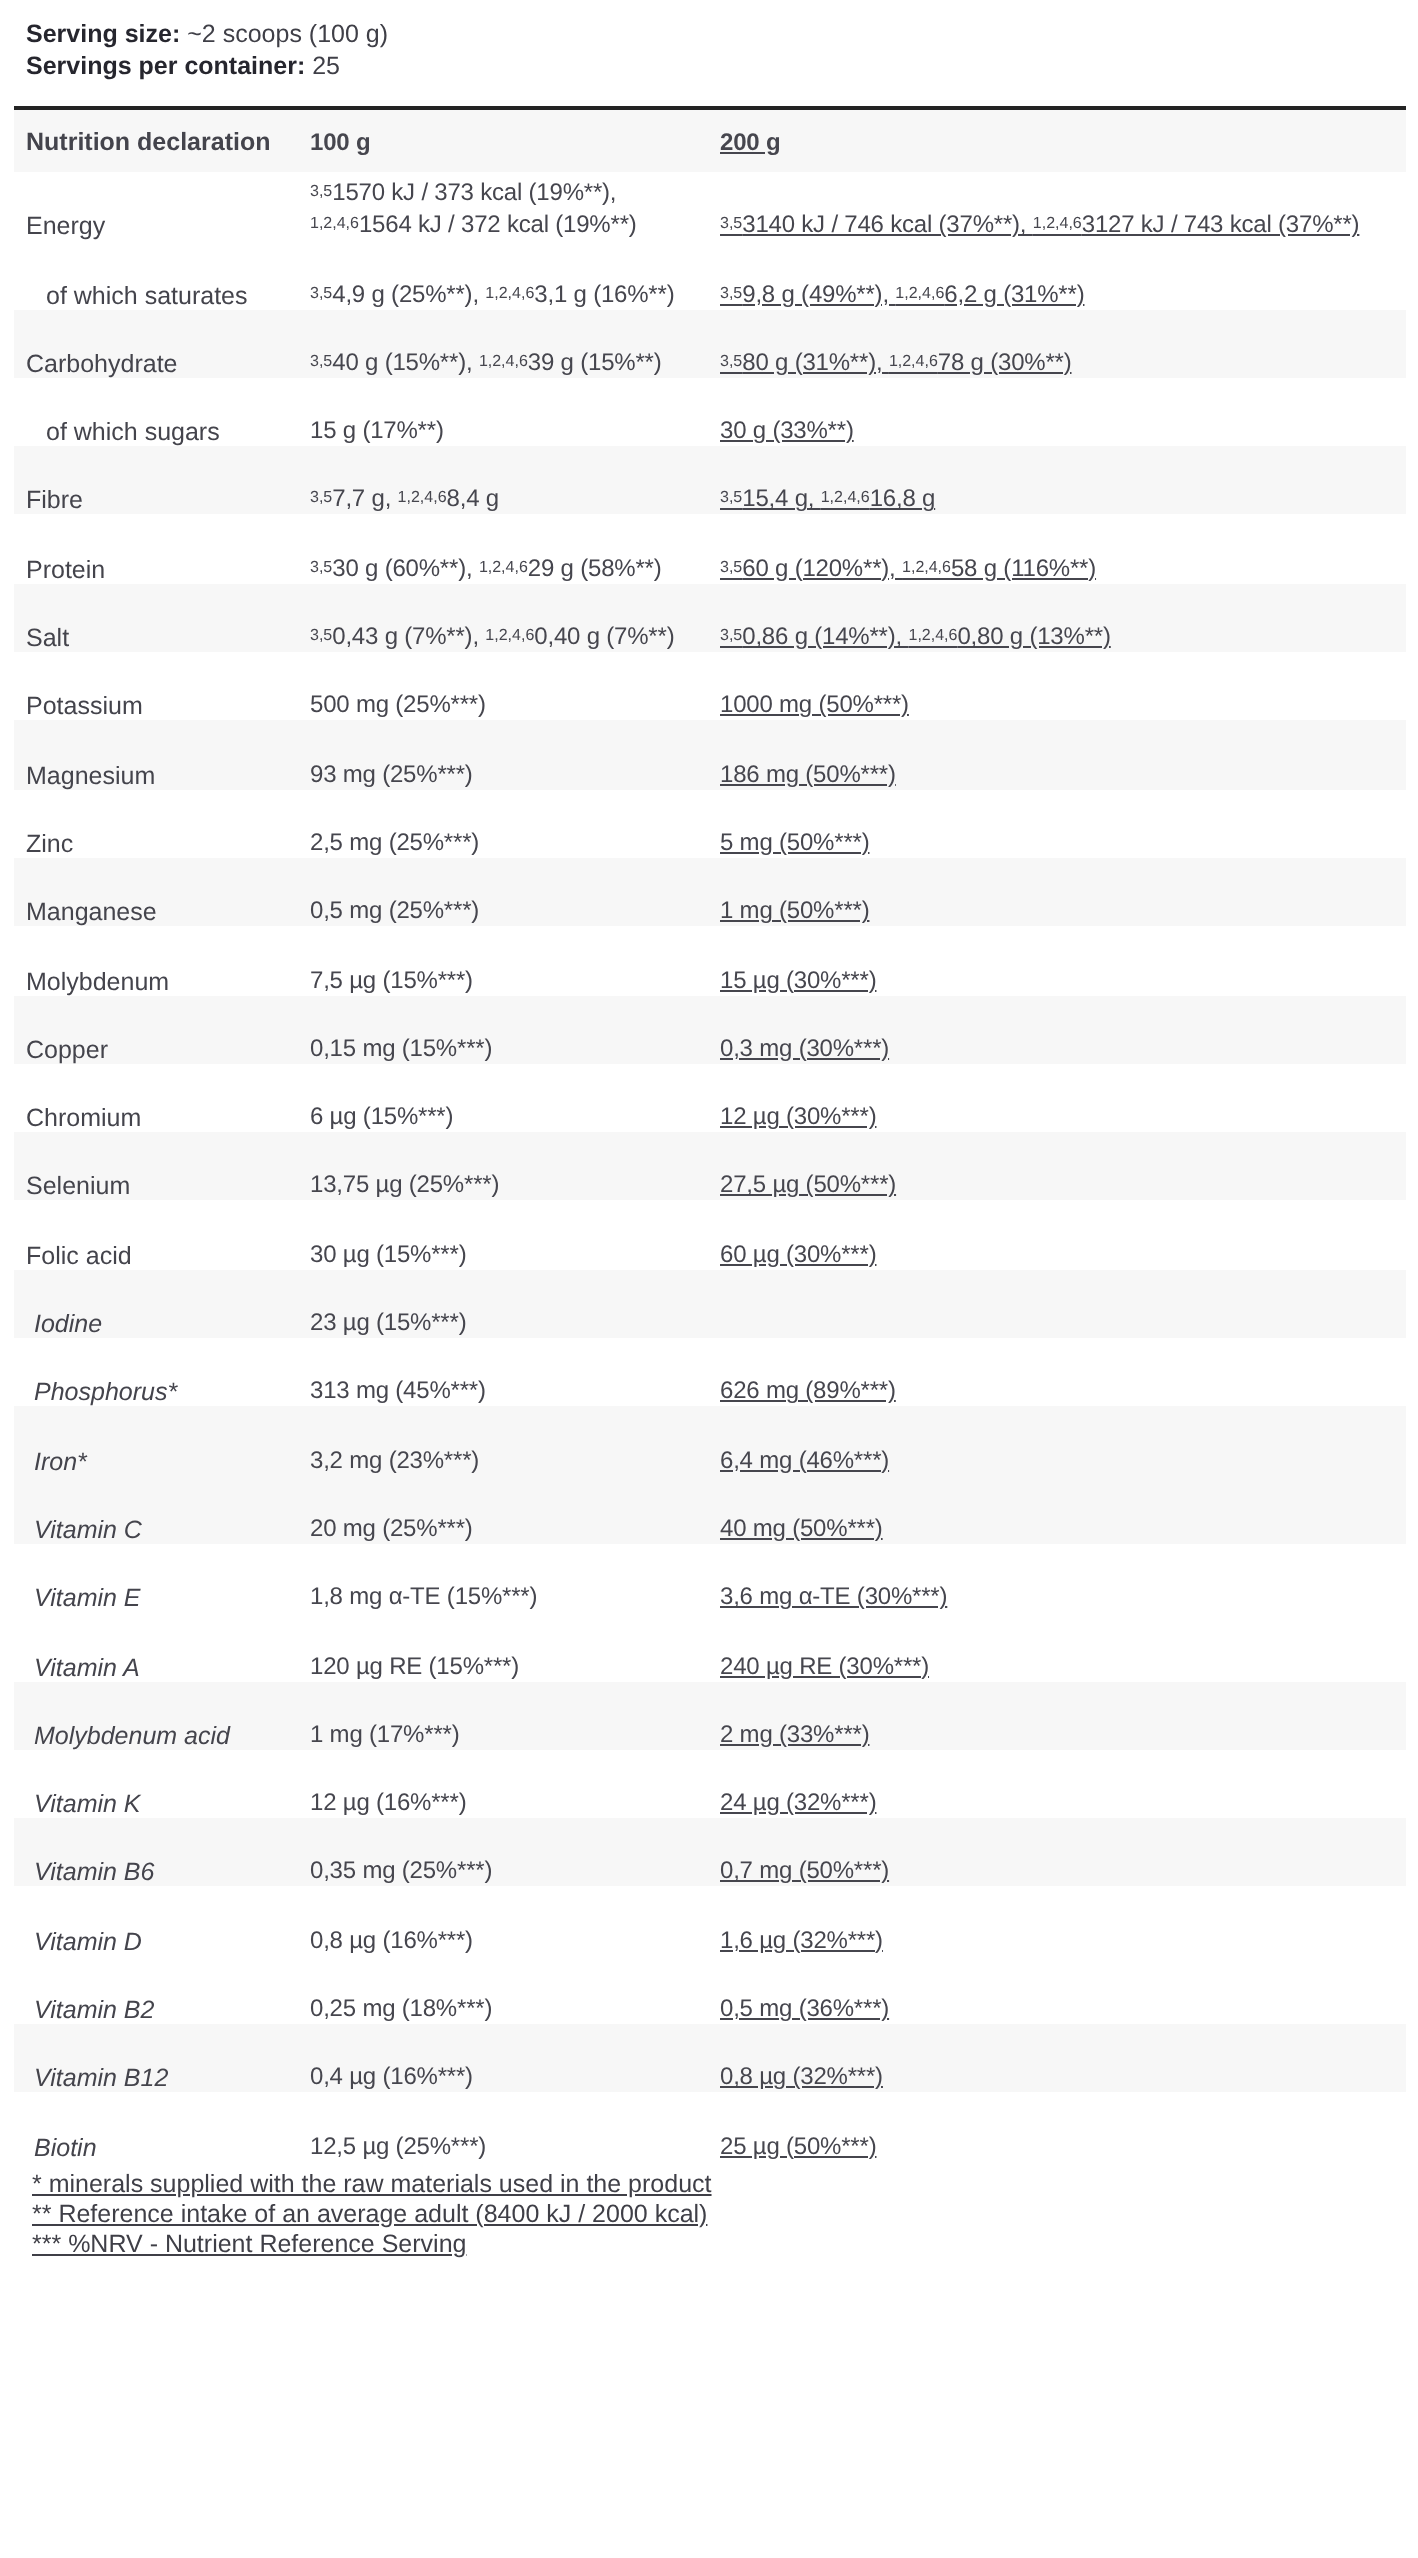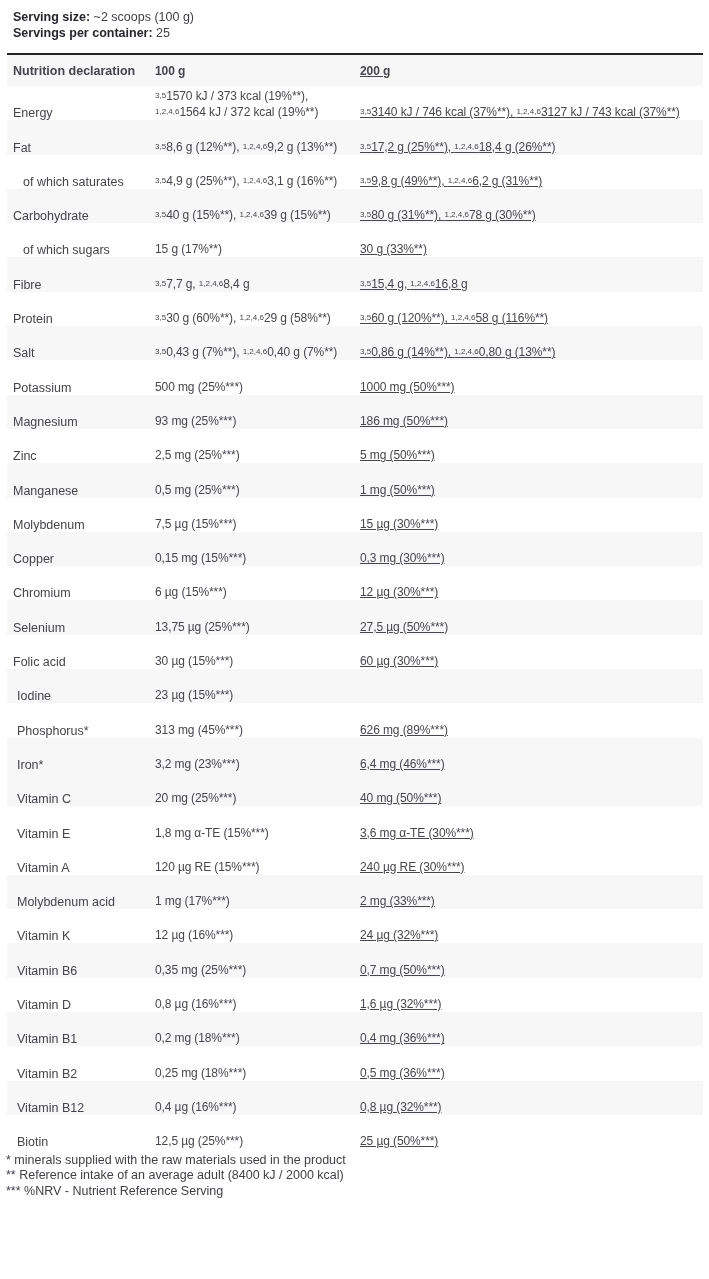--- a/index.html
+++ b/index.html
@@ -10,29 +10,29 @@
   .serving { margin-left:13px; font-size:12.5px; line-height:15.5px; color:#3f3f47; }
   .serving .b { font-weight:bold; color:#26262e; }
 
   
   .ntable { margin:12px 6px 0 7px; border-top:2px solid #232323; }
   .thead { display:flex; align-items:center; background:#f7f7f7; min-height:31px; font-size:12.5px; font-weight:bold; color:#26262e;justify-content:flex-end; }
   .row { display:flex; align-items:flex-end; min-height:34.3px; }
   .row.shaded { background:#f7f7f7; }
   .cell-label { width:148px; flex:none; box-sizing:border-box; padding-left:6px; font-size:12.5px; color:#44444c; }
   .cell-label.ind1 { padding-left:16px; }
-  .cell-label.ind2 { padding-left:10px; }
+  .cell-label.ind2 { padding-left:10px;font-style:italic; }
   .cell-v1 { width:205px; flex:none; box-sizing:border-box; }
   .cell-v2 { flex:1; box-sizing:border-box;text-decoration:underline; }
   .cell-v1, .cell-v2 { font-size:12px; letter-spacing:-0.1px; color:#46464e; }
   .vline { line-height:16px; white-space:nowrap; }
   .sup { font-size:8px; vertical-align:top; letter-spacing:0; position:relative; top:0px; }
 
   
-  .footnotes { margin:4px 0 0 6px; font-size:12.5px; line-height:15.2px; color:#3f3f47; }
+  .footnotes { margin:4px 0 0 16px; font-size:12.5px; line-height:15.2px; color:#3f3f47;text-decoration:underline; }
 </style>
 </head>
 <body>
 
 <div class="page">
 
   <div class="serving">
     <div>
       <span class="b">Serving size:</span>
       <span>~2 scoops (100 g)</span>
@@ -53,29 +53,20 @@
         <div class="row">
     <div class="cell-label">Energy</div>
     <div class="cell-v1">
             <div class="vline"><span class="sup">3,5</span>1570 kJ / 373 kcal (19%**),</div>
             <div class="vline"><span class="sup">1,2,4,6</span>1564 kJ / 372 kcal (19%**)</div>
           </div>
     <div class="cell-v2">
             <div class="vline"><span class="sup">3,5</span>3140 kJ / 746 kcal (37%**), <span class="sup">1,2,4,6</span>3127 kJ / 743 kcal (37%**)</div>
           </div>
   </div>
-        <div class="row shaded">
-    <div class="cell-label">Fat</div>
-    <div class="cell-v1">
-            <div class="vline"><span class="sup">3,5</span>8,6 g (12%**), <span class="sup">1,2,4,6</span>9,2 g (13%**)</div>
-          </div>
-    <div class="cell-v2">
-            <div class="vline"><span class="sup">3,5</span>17,2 g (25%**), <span class="sup">1,2,4,6</span>18,4 g (26%**)</div>
-          </div>
-  </div>
         <div class="row">
     <div class="cell-label ind1">of which saturates</div>
     <div class="cell-v1">
             <div class="vline"><span class="sup">3,5</span>4,9 g (25%**), <span class="sup">1,2,4,6</span>3,1 g (16%**)</div>
           </div>
     <div class="cell-v2">
             <div class="vline"><span class="sup">3,5</span>9,8 g (49%**), <span class="sup">1,2,4,6</span>6,2 g (31%**)</div>
           </div>
   </div>
         <div class="row shaded">
@@ -282,29 +273,20 @@
             <div class="vline">0,7 mg (50%***)</div>
           </div>
   </div>
         <div class="row">
     <div class="cell-label ind2">Vitamin D</div>
     <div class="cell-v1">
             <div class="vline">0,8 µg (16%***)</div>
           </div>
     <div class="cell-v2">
             <div class="vline">1,6 µg (32%***)</div>
-          </div>
-  </div>
-        <div class="row shaded">
-    <div class="cell-label ind2">Vitamin B1</div>
-    <div class="cell-v1">
-            <div class="vline">0,2 mg (18%***)</div>
-          </div>
-    <div class="cell-v2">
-            <div class="vline">0,4 mg (36%***)</div>
           </div>
   </div>
         <div class="row">
     <div class="cell-label ind2">Vitamin B2</div>
     <div class="cell-v1">
             <div class="vline">0,25 mg (18%***)</div>
           </div>
     <div class="cell-v2">
             <div class="vline">0,5 mg (36%***)</div>
           </div>

